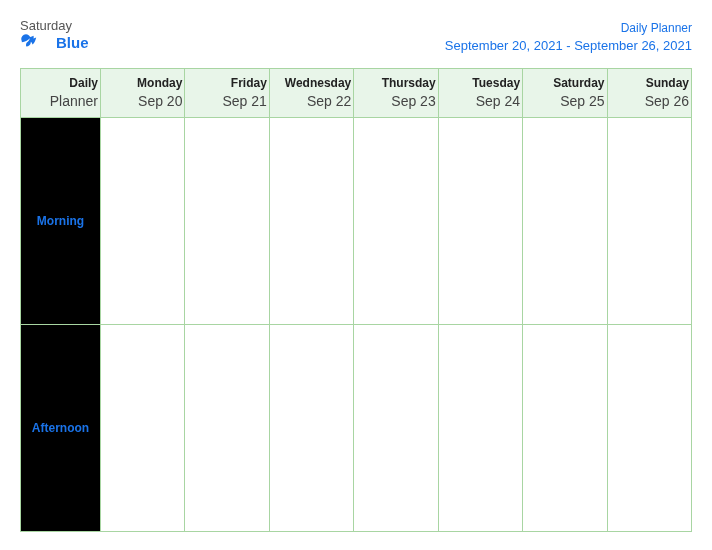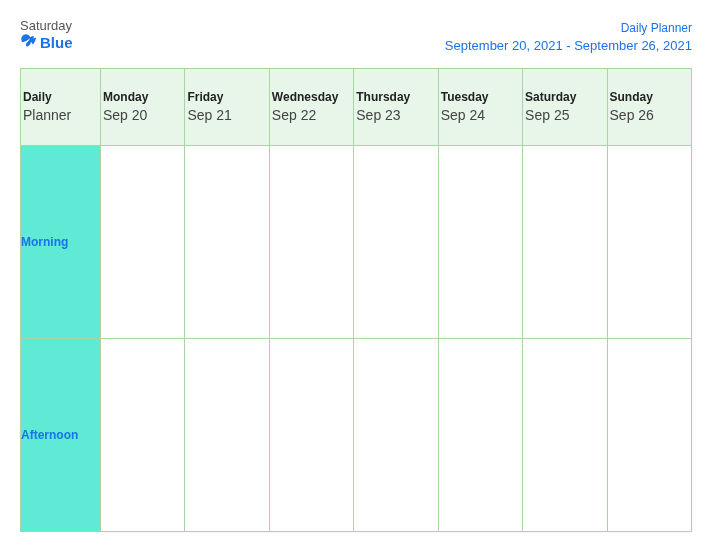--- a/index.html
+++ b/index.html
@@ -34,21 +34,21 @@
       color: #555;
       font-weight: normal;
       line-height: 1.2;
     }
     .logo-blue {
       font-size: 15px;
       color: #1a73e8;
       font-weight: bold;
       display: flex;
       align-items: center;
-      gap: 2px;
+      gap: 18px;
     }
     .logo-bird {
       width: 18px;
       height: 18px;
     }
     .title-block {
       text-align: right;
     }
     .title-main {
       font-size: 12px;
@@ -64,42 +64,42 @@
       border-collapse: collapse;
       width: 100%;
       flex: 1;
       table-layout: fixed;
     }
     .planner-table th, .planner-table td {
       border: 1px solid #a8d5a2;
     }
     .header-cell {
       background: #e8f5e9;
-      text-align: left;
-      padding: 20px 2px;
+      text-align: right;
+      padding: 6px 2px;
       font-size: 11px;
       color: #333;
       font-weight: bold;
       line-height: 1.4;
     }
     .header-cell .day-name {
       font-size: 12px;
       font-weight: bold;
       color: #222;
       display: block;
     }
     .header-cell .day-date {
       font-size: 14px;
       font-weight: normal;
       color: #444;
       display: block;
     }
     .time-label-cell {
-      background: #5eead4;
-      text-align: left;
+      background: #000000;
+      text-align: center;
       font-size: 12px;
       color: #1a73e8;
       font-weight: bold;
       vertical-align: middle;
     }
     .content-cell {
       background: #fff;
       height: 120px;
     }
     .col-label { width: 80px; }

